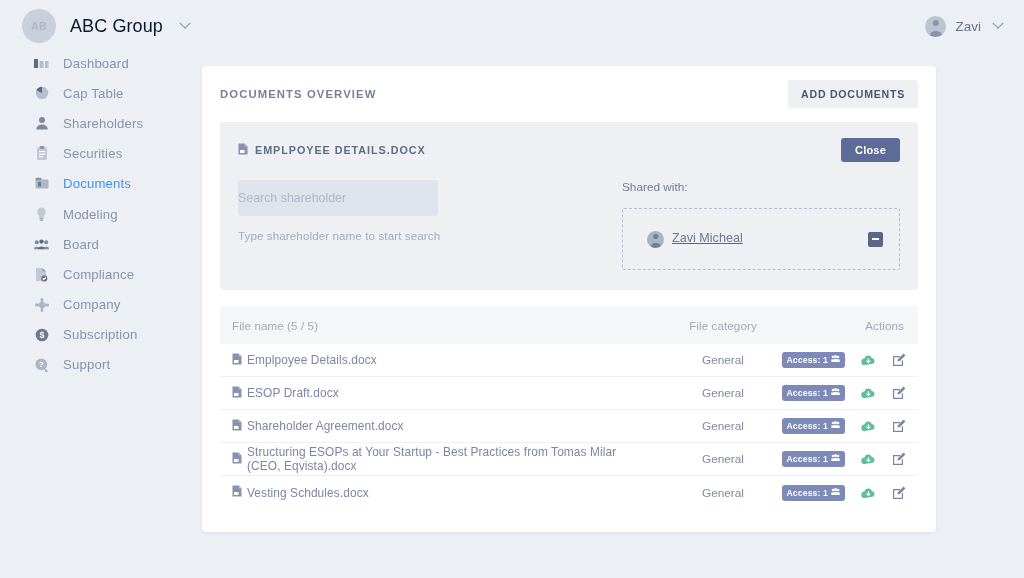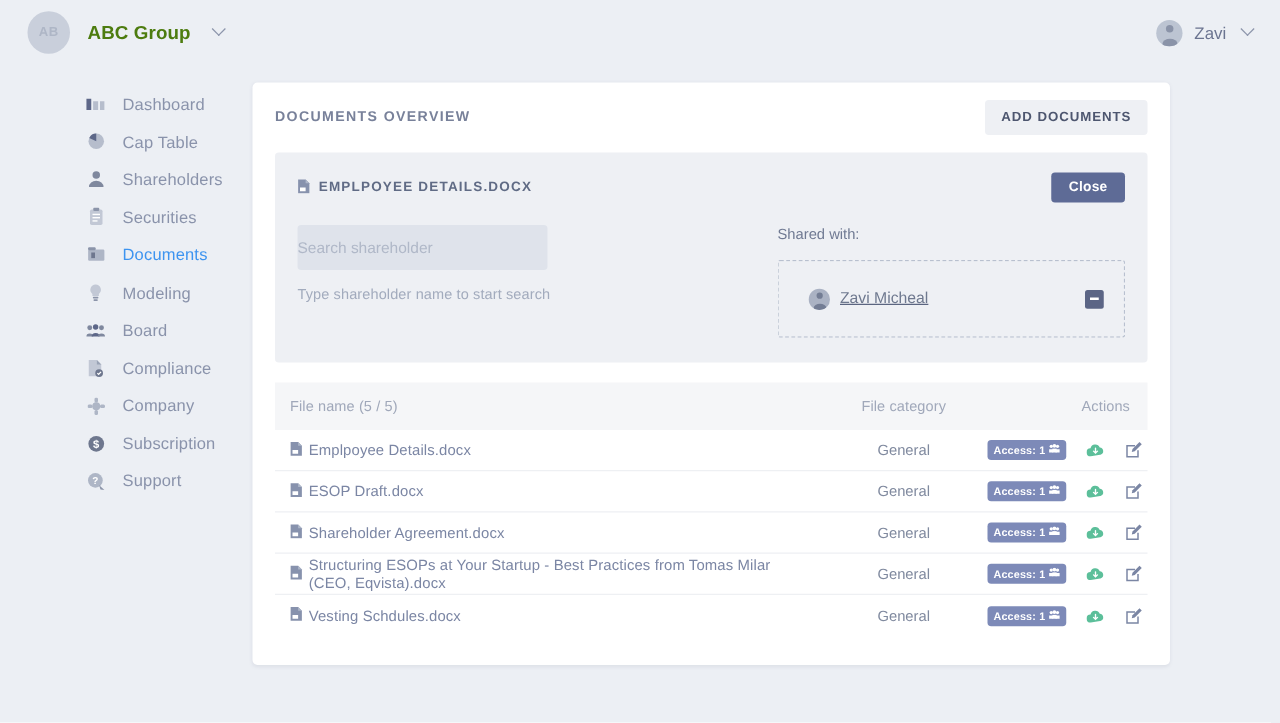--- a/index.html
+++ b/index.html
@@ -25,21 +25,21 @@
   }
   .org { display: flex; align-items: center; gap: 14px; }
   .org-avatar {
     width: 34px; height: 34px; border-radius: 50%;
     background: #c9cfdb;
     display: flex; align-items: center; justify-content: center;
     font-size: 10.5px; font-weight: bold; letter-spacing: .5px;
     color: #aeb6c6;
   }
   .org-name {
-    font-size: 15px; font-weight: bold; color: #4d7c0f;
+    font-size: 18px; font-weight: normal; color: #0f172a;
     letter-spacing: .1px;
   }
   .caret {
     display: inline-block; width: 8px; height: 8px;
     border-right: 1.6px solid #8c95ab;
     border-bottom: 1.6px solid #8c95ab;
     transform: rotate(45deg) translate(-2px,-2px);
     margin-left: 4px;
   }
   .spacer { flex: 1; }
@@ -55,24 +55,23 @@
   }
   .user-avatar::after {
     content:""; position:absolute; bottom:-2px; left:50%;
     transform: translateX(-50%);
     width:12px; height:8px; border-radius:50% 50% 0 0; background:#8a93a8;
   }
   .user-name { font-size: 13.5px; color: #6b7490; }
 
   
   .sidebar {
-    position: absolute; top: 68px; left: 0;
+    position: absolute; top: 48px; left: 0;
     width: 200px;
     padding-left: 34px;
-    margin-left: 35px;
   }
   .nav-item {
     display: flex; align-items: center;
     height: 30.2px; gap: 14px;
     font-size: 13.2px; color: #8a93ab;
     cursor: pointer; letter-spacing: .15px;
   }
   .nav-item.active { color: #3d94f0; }
   .nav-ico {
     width: 15px; height: 15px;
@@ -181,21 +180,21 @@
     font-size: 11.9px;
   }
   .trow:last-child { border-bottom: none; }
   .fname {
     display: flex; align-items: center; gap: 5px;
     color: #7b86a4; letter-spacing: .1px;
     cursor: pointer;
   }
   .cat { color: #808a9f; font-size: 11.8px; }
   .actions {
-    display: flex; align-items: center; justify-content: center;
+    display: flex; align-items: center; justify-content: flex-end;
     gap: 16px; padding-right: 12px;
   }
   .badge {
     background: #7d8ab8; color: #fff; border-radius: 3px;
     font-size: 8.6px; font-weight: bold; letter-spacing: .15px;
     padding: 3px 5px; display: flex; align-items: center; gap: 3px;
     cursor: pointer; white-space: nowrap;
   }
   .ico-btn {
     width: 15px; height: 15px; display:flex;

